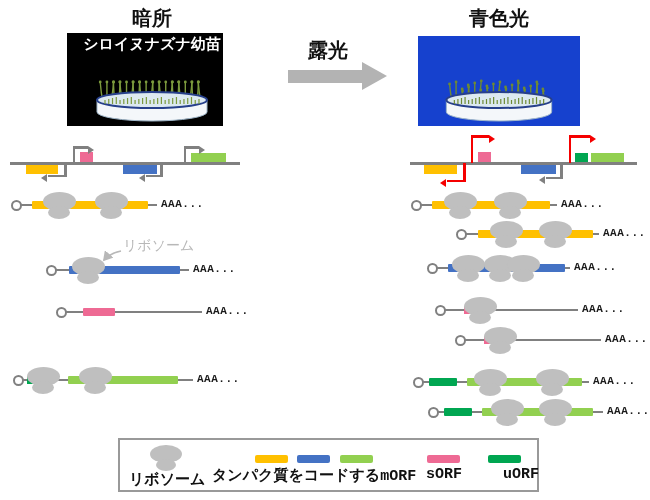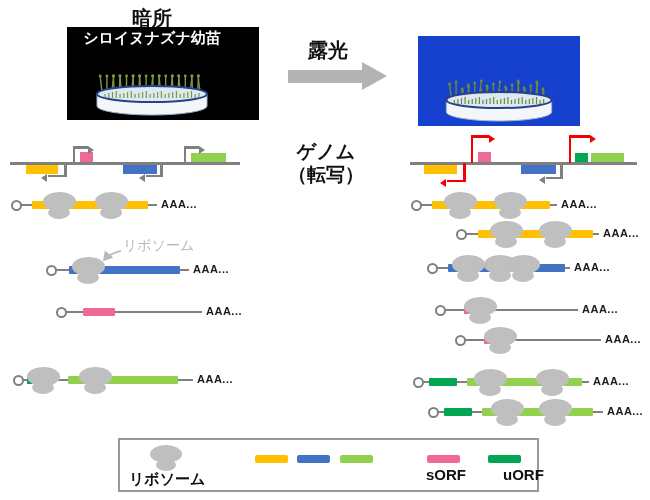--- a/index.html
+++ b/index.html
@@ -1,43 +1,44 @@
 <!DOCTYPE html>
 <html><head>
 <meta charset="utf-8">
 <style>
   html,body{margin:0;padding:0;background:#fff;}
   #figure-root{
     position:relative;width:650px;height:500px;background:#fff;overflow:hidden;
-    font-family:Liberation Sans, sans-serif;color:#111;
+    font-family:Liberation Mono, monospace;color:#111;
   }
   .abs{position:absolute;}
   .title{font-weight:bold;font-size:20px;color:#111;white-space:nowrap;}
   .sec-label{font-weight:bold;font-size:19px;color:#111;text-align:center;line-height:1.2;white-space:nowrap;}
   .aaa{font-size:11px;font-weight:600;color:#1a1a1a;white-space:nowrap;letter-spacing:0.5px;}
   .callout{font-size:14px;color:#b8b8b8;white-space:nowrap;}
   .legend-box{border:2px solid #999;background:#fff;}
   .legend-text{font-weight:bold;font-size:15px;color:#111;white-space:nowrap;}
   .seedling-caption{font-weight:bold;font-size:15px;color:#fff;white-space:nowrap;}
   svg{display:block;}
 </style>
 </head>
 <body>
 
 <div id="figure-root">
 
   <div class="abs title" id="t-dark" style="top: 5px; left: 152px; transform: translateX(-50%);">暗所</div>
+  <div class="abs title" id="t-blue" style="top: 5px; left: 499px; transform: translateX(-50%);">青色光</div>
   <div class="abs title" id="t-expo" style="top: 37px; left: 328px; transform: translateX(-50%);">露光</div>
 
   <div class="abs" id="exposure-arrow" style="left: 288px; top: 62px; width: 99px; height: 28px;">
       <div class="abs" style="left: 0px; top: 7.5px; width: 74px; height: 13px; background: rgb(179, 179, 179);"></div>
       <div class="abs" style="left: 74px; top: 0px; width: 0px; height: 0px; border-top: 14px solid transparent; border-bottom: 14px solid transparent; border-left: 25px solid rgb(179, 179, 179);"></div>
     </div>
 
-  <div class="abs" id="panel-dark" style="left: 67px; top: 27px; width: 192px; height: 93px; background: rgb(0, 0, 0);">
+  <div class="abs" id="panel-dark" style="left: 67px; top: 33px; width: 156px; height: 93px; background: rgb(0, 0, 0);">
     <div class="abs seedling-caption" id="seedling-caption" style="left: 85px; top: 2px; transform: translateX(-50%);">シロイヌナズナ幼苗</div>
   <div class="abs" style="left: 0px; top: 0px; width: 170px; height: 93px;">
         <svg width="170" height="93" viewBox="0 0 170 93">
           <path d="M36,70 q-2,-10.5 -2.8,-21" stroke="#7C9A3D" stroke-width="1.4" fill="none"></path>
           <circle cx="33.2" cy="49" r="1.4" fill="#7C9A3D"></circle>
           <path d="M39.92,70 q0,-10.5 0,-21" stroke="#7C9A3D" stroke-width="1.4" fill="none"></path>
           <circle cx="39.92" cy="49" r="1.4" fill="#7C9A3D"></circle>
           <path d="M43.84,70 q2,-10.5 2.8,-21" stroke="#7C9A3D" stroke-width="1.4" fill="none"></path>
           <circle cx="46.64" cy="49" r="1.4" fill="#7C9A3D"></circle>
           <path d="M47.76,70 q-1,-10.5 -1.4,-21" stroke="#7C9A3D" stroke-width="1.4" fill="none"></path>
@@ -197,24 +198,20 @@
           <line x1="107.78999999999999" y1="68" x2="107.78999999999999" y2="64" stroke="#6E8A34" stroke-width="1.2"></line>
           <line x1="111.362" y1="68" x2="111.362" y2="63" stroke="#6E8A34" stroke-width="1.2"></line>
           <line x1="114.934" y1="68" x2="114.934" y2="62" stroke="#6E8A34" stroke-width="1.2"></line>
           <line x1="118.506" y1="68" x2="118.506" y2="61" stroke="#6E8A34" stroke-width="1.2"></line>
           <line x1="122.078" y1="68" x2="122.078" y2="64" stroke="#6E8A34" stroke-width="1.2"></line>
           <line x1="125.65" y1="68" x2="125.65" y2="63" stroke="#6E8A34" stroke-width="1.2"></line>
         </svg>
       </div>
     </div>
 
-  <div class="abs sec-label" id="lbl-genome" style="left: 326px; top: 141px; transform: translateX(-50%);">
-    <div>ゲノム</div>
-    <div>（転写）</div>
-  </div>
 
   <div class="abs callout" id="ribosome-callout" style="left: 123px; top: 237px;">リボソーム</div>
   <svg class="abs" id="callout-arrow" width="30" height="20" style="left: 98px; top: 247px;">
       <defs>
         <marker id="ah" markerWidth="7" markerHeight="7" refX="5" refY="3.5" orient="auto">
           <path d="M0,0 L6,3.5 L0,7 Z" fill="#B8B8B8"></path>
         </marker>
       </defs>
     <path d="M23,4 Q11.5,6.5 6,13" stroke="#B8B8B8" stroke-width="1.6" fill="none" marker-end="url(#ah)"></path>
     </svg>
@@ -367,20 +364,21 @@
         <div class="abs" style="left: 490.5px; top: 398.5px; width: 33px; height: 19px; background: rgb(191, 191, 191); border-radius: 50%;"></div>
         <div class="abs" style="left: 496px; top: 412.5px; width: 22px; height: 13px; background: rgb(191, 191, 191); border-radius: 50%;"></div>
         <div class="abs" style="left: 538.5px; top: 398.5px; width: 33px; height: 19px; background: rgb(191, 191, 191); border-radius: 50%;"></div>
         <div class="abs" style="left: 544px; top: 412.5px; width: 22px; height: 13px; background: rgb(191, 191, 191); border-radius: 50%;"></div>
         <div class="abs aaa" style="left: 607px; top: 405px;">AAA...</div>
       </div>
     </div>
 
   <div class="abs legend-box" id="legend" style="left: 118px; top: 438px; width: 417px; height: 50px;">
     <div class="abs legend-text" id="lg-ribo-label" style="left: 9px; top: 30px;">リボソーム</div>
+    <div class="abs legend-text" id="lg-morf-label" style="left: 92px; top: 26px;">タンパク質をコードするmORF</div>
     <div class="abs legend-text" id="lg-sorf-label" style="left: 306px; top: 26px;">sORF</div>
     <div class="abs legend-text" id="lg-uorf-label" style="left: 364px; top: 26px; margin-left: 19px;">uORF</div>
   <div class="abs" style="left: 46px; top: 18px;">
         <div class="abs" style="left: -15.675px; top: -13.025px; width: 31.35px; height: 18.05px; background: rgb(191, 191, 191); border-radius: 50%;"></div>
         <div class="abs" style="left: -10.45px; top: 0.825px; width: 20.9px; height: 12.35px; background: rgb(191, 191, 191); border-radius: 50%;"></div>
       </div>
       <div class="abs" style="left: 135px; top: 15px; width: 33px; height: 8px; background: rgb(255, 192, 0); border-radius: 2px;"></div>
       <div class="abs" style="left: 177px; top: 15px; width: 33px; height: 8px; background: rgb(68, 114, 196); border-radius: 2px;"></div>
       <div class="abs" style="left: 220px; top: 15px; width: 33px; height: 8px; background: rgb(146, 208, 80); border-radius: 2px;"></div>
       <div class="abs" style="left: 307px; top: 15px; width: 33px; height: 8px; background: rgb(238, 106, 148); border-radius: 2px;"></div>

